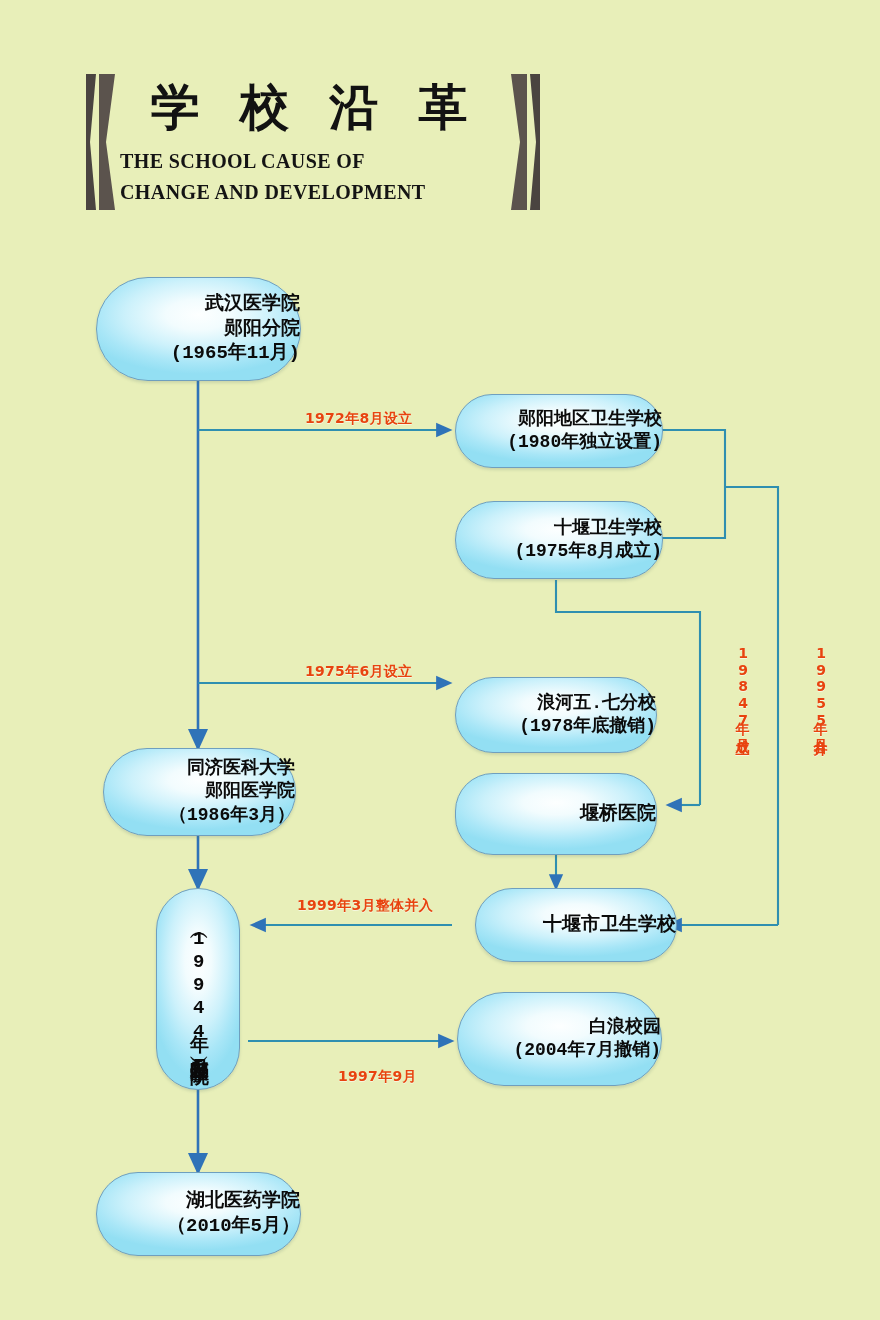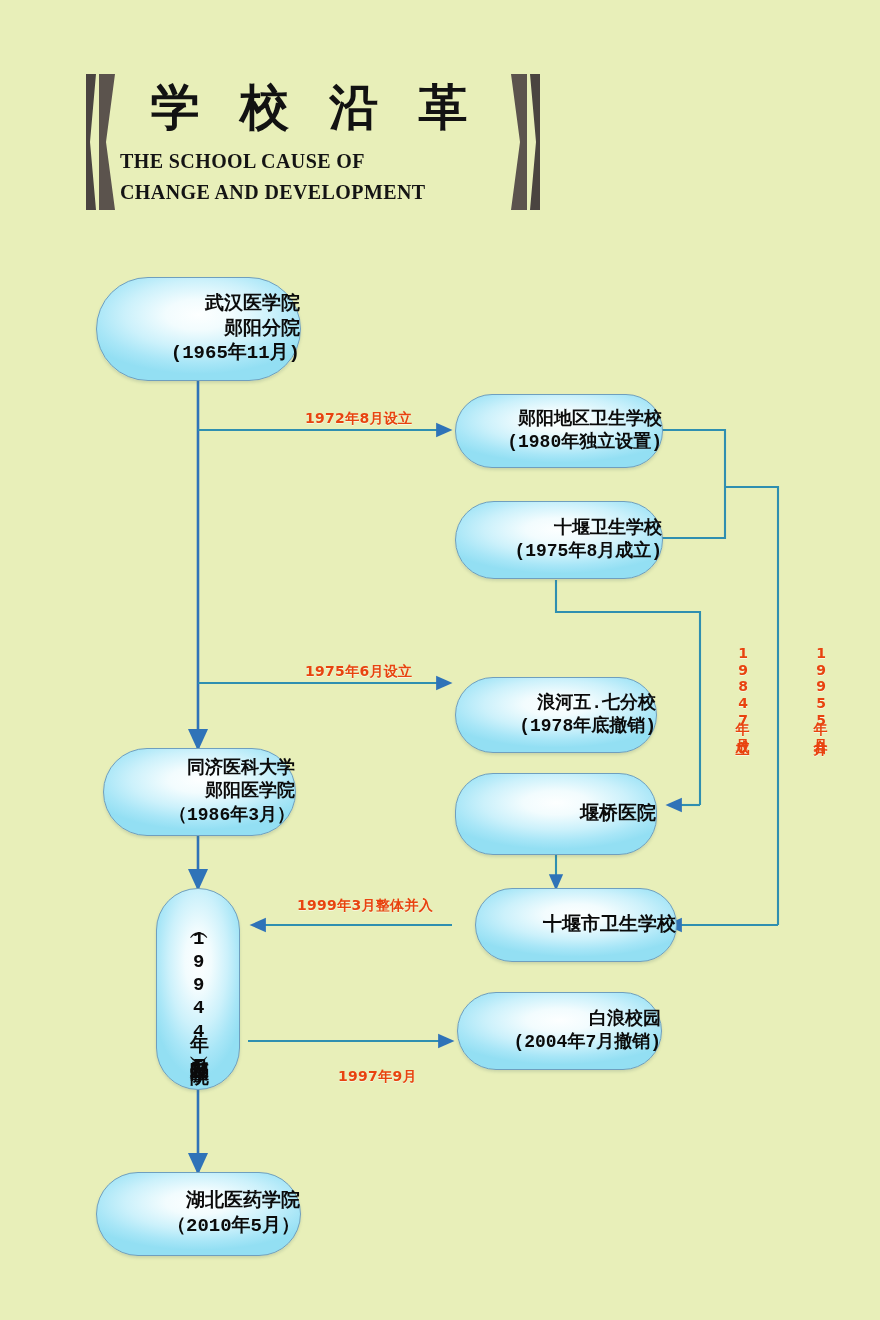--- a/index.html
+++ b/index.html
@@ -191,21 +191,21 @@
     </span>
   </div>
 
   <div class="node node-vert" style="left:156px;top:888px;width:84px;height:202px;border-radius:42px;font-size:19px;">
     <span class="lines">
       <span class="ln">（1994年4月）</span>
       <span class="ln">郧阳医学院</span>
     </span>
   </div>
 
-  <div class="node" style="left:457px;top:992px;width:205px;height:78px;border-radius:49px;font-size:18px;">
+  <div class="node" style="left:457px;top:992px;width:205px;height:94px;border-radius:49px;font-size:18px;">
     <span class="lines">
       <span class="ln">白浪校园</span>
       <span class="ln">(2004年7月撤销)</span>
     </span>
   </div>
 
   <div class="node" style="left:96px;top:1172px;width:205px;height:84px;border-radius:42px;font-size:19px;">
     <span class="lines">
       <span class="ln">湖北医药学院</span>
       <span class="ln">（2010年5月）</span>

